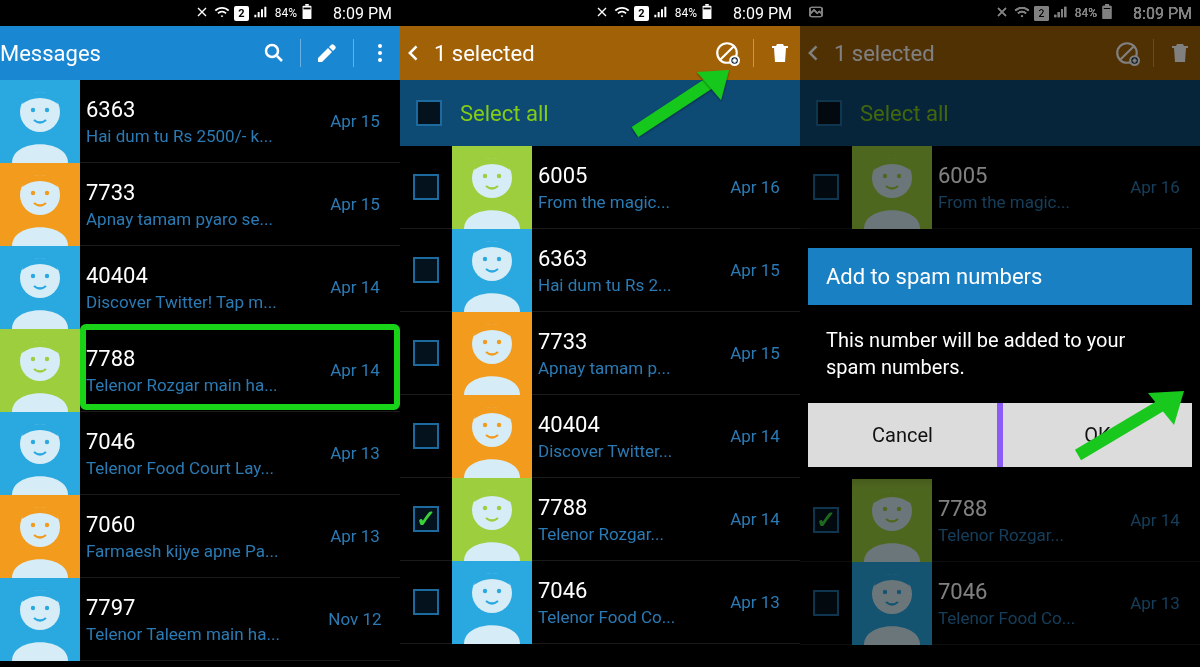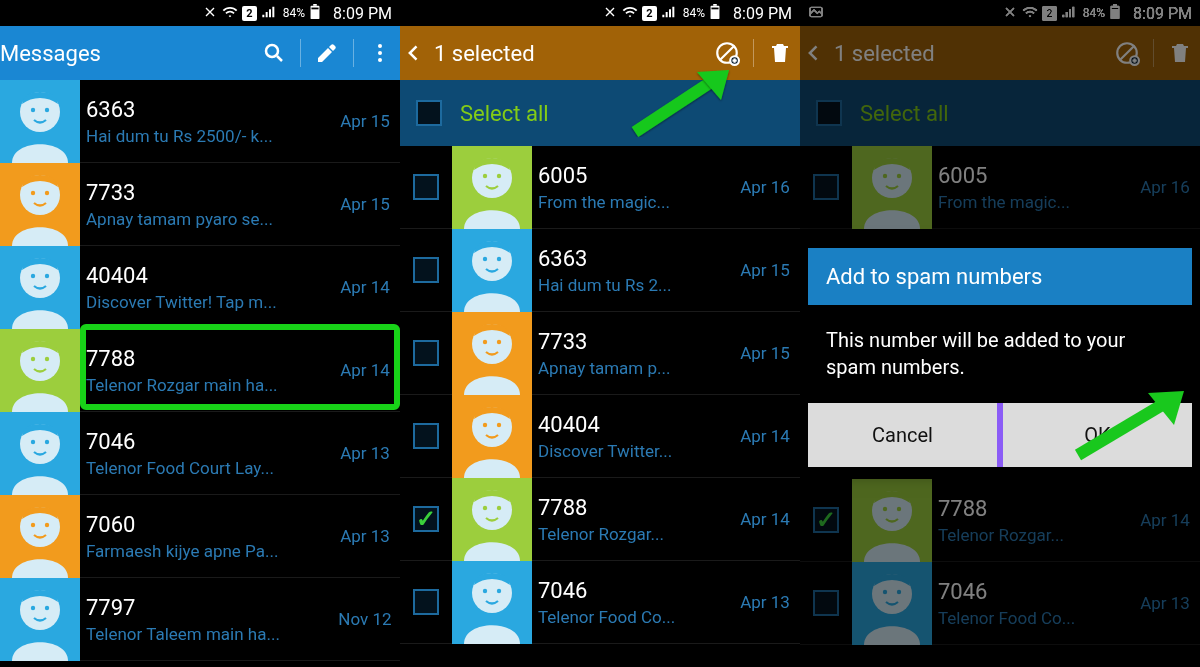--- a/index.html
+++ b/index.html
@@ -26,21 +26,21 @@
     color: #fff;
     display: flex;
     align-items: center;
     justify-content: flex-end;
     padding: 0 8px;
     font-size: 14px;
     gap: 4px;
   }
   .status-left-icons { display:flex; align-items:center; gap:4px; margin-right:2px;}
   .battery-pct { font-size:12px; }
-  .clock { font-size:16px; margin-left:8px; }
+  .clock { font-size:16px; margin-left:16px; }
   .sim-box {
     background:#fff; color:#000; width:15px; height:15px;
     display:flex; align-items:center; justify-content:center;
     font-size:11px; font-weight:bold; border-radius:2px;
   }
   .app-bar {
     height: 54px;
     background: #1a87d3;
     color: #fff;
     display: flex;
@@ -78,21 +78,21 @@
   .list {
     flex:1;
     background:#000;
     overflow:hidden;
   }
   .row {
     display:flex;
     align-items:center;
     height:83px;
     border-bottom:1px solid #1a1a1a;
-    padding-right:4px;
+    padding-right:14px;
     position:relative;
   }
   .row .chk-col {
     width:52px; display:flex; align-items:center; justify-content:center;
   }
   .avatar {
     width:80px; height:83px;
     display:flex; align-items:center; justify-content:center;
     flex-shrink:0;
   }

